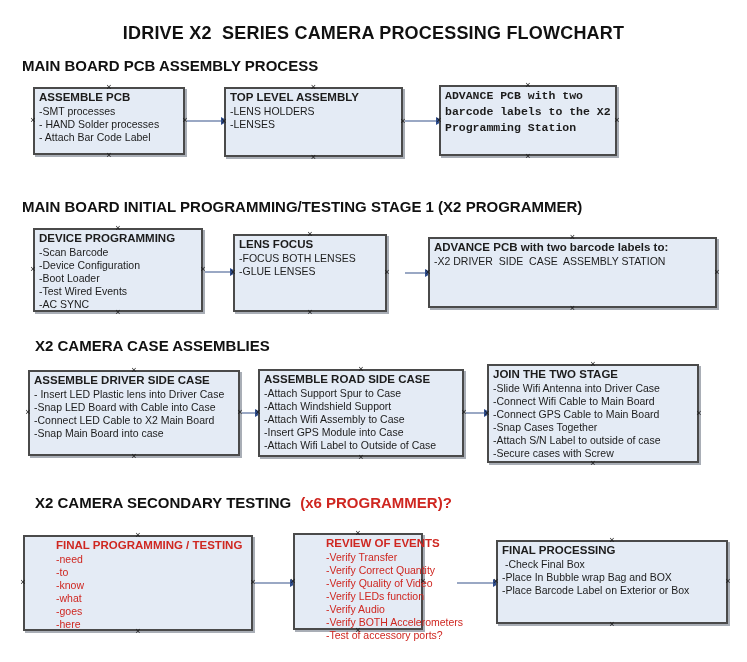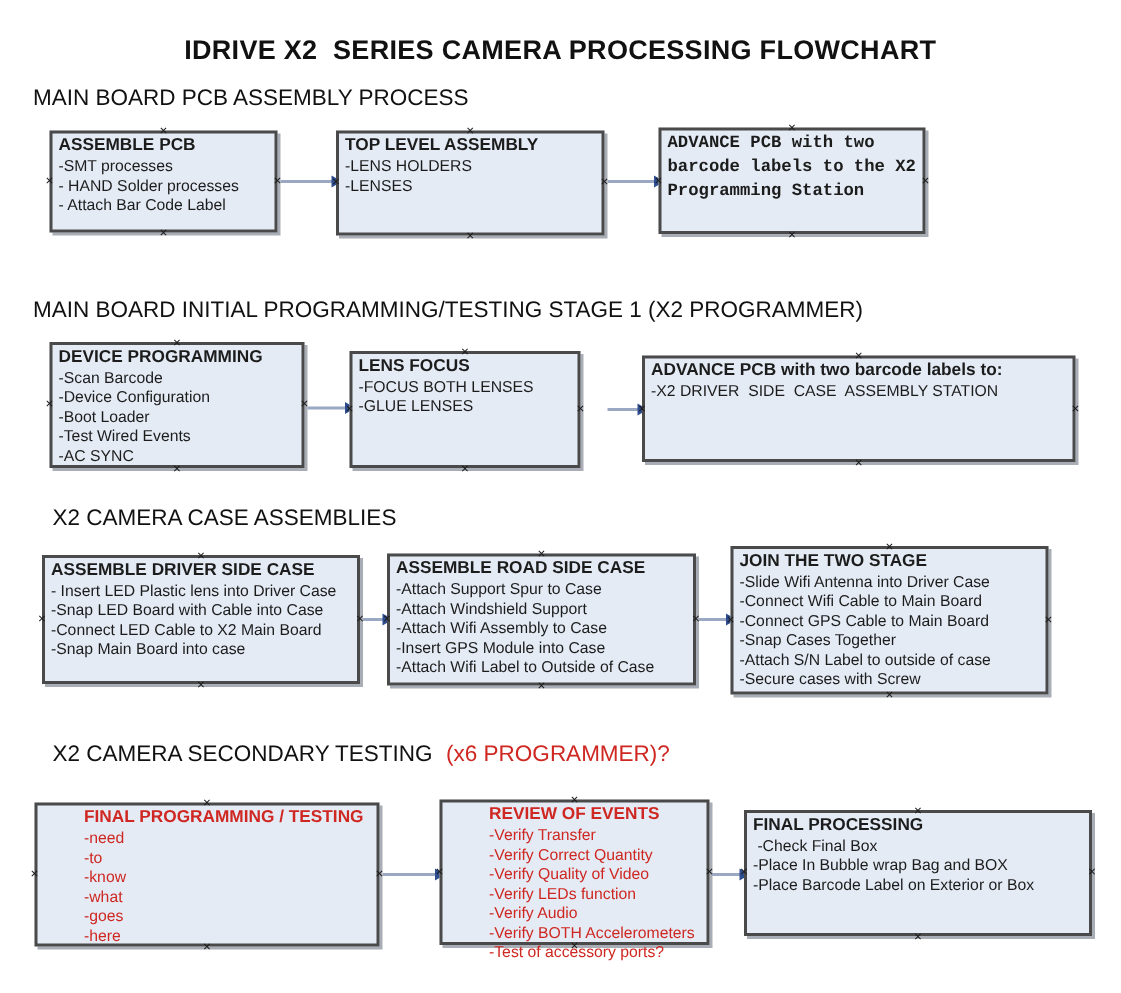--- a/index.html
+++ b/index.html
@@ -10,21 +10,21 @@
   }
   .canvas { position: absolute; left: 0; top: 0; width: 747px; height: 662px; }
 
   .doc-title {
     position: absolute; top: 23px; left: 0; width: 747px;
     text-align: center; font-size: 18px; font-weight: bold;
     color: #111; white-space: pre; letter-spacing: 0.2px;
   }
 
   .section-heading {
-    position: absolute; font-size: 15px; font-weight: normal;
+    position: absolute; font-size: 15px; font-weight: bold;
     color: #111; white-space: pre;
   }
   .section-heading .alert { color: var(--alert-text, #cf2721); margin-left: 9px; }
 
   .box {
     position: absolute; box-sizing: border-box;
     background: var(--box-fill, #e4ebf5);
     border: 2px solid var(--box-border, #4a4a4a);
     box-shadow: 2px 2px 0 #a9aeb6;
     padding: 1px 3px 2px 4px;
@@ -187,21 +187,21 @@
     <div class="box-line">-know</div>
     <div class="box-line">-what</div>
     <div class="box-line">-goes</div>
     <div class="box-line">-here</div>
   <span class="handle n"></span>
       <span class="handle e"></span>
       <span class="handle s"></span>
       <span class="handle w"></span>
     </div>
 
-  <div class="box red-text" style="left:293px; top:533px; width:180px; height:97px">
+  <div class="box red-text" style="left:293px; top:533px; width:130px; height:97px">
     <div class="box-title">REVIEW OF EVENTS</div>
     <div class="box-line">-Verify Transfer</div>
     <div class="box-line">-Verify Correct Quantity</div>
     <div class="box-line">-Verify Quality of Video</div>
     <div class="box-line">-Verify LEDs function</div>
     <div class="box-line">-Verify Audio</div>
     <div class="box-line">-Verify BOTH Accelerometers</div>
     <div class="box-line">-Test of accessory ports?</div>
   <span class="handle n"></span>
       <span class="handle e"></span>

